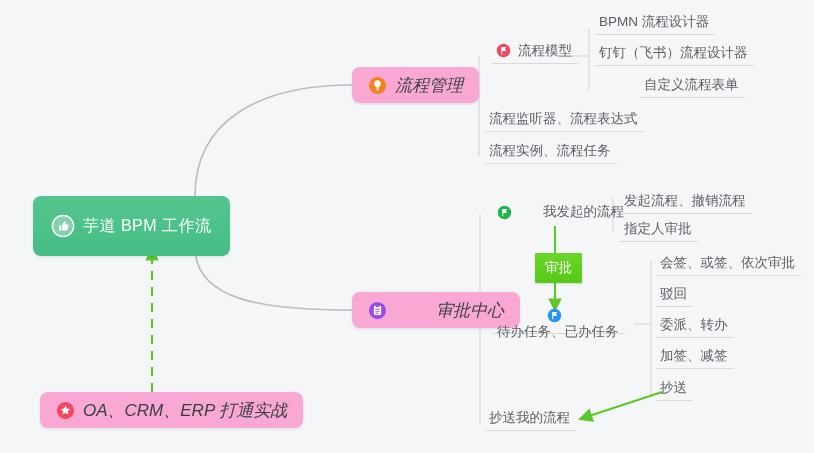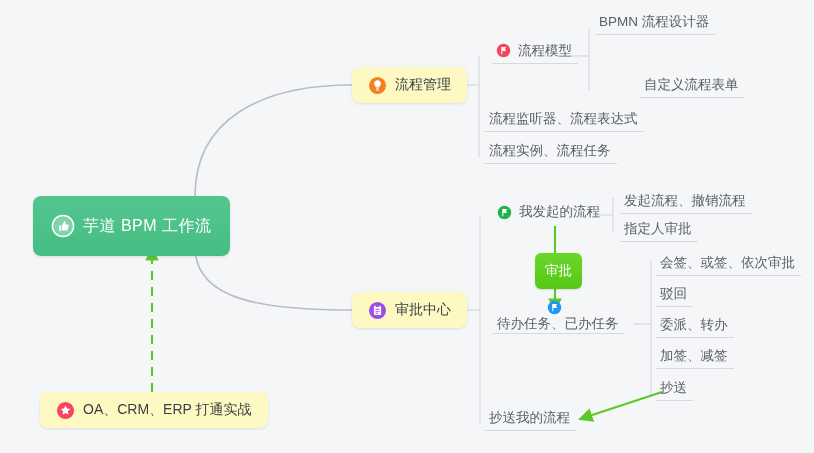--- a/index.html
+++ b/index.html
@@ -24,65 +24,65 @@
     pointer-events: none;
   }
 
   
   .node {
     position: absolute;
     box-sizing: border-box;
     display: flex;
     align-items: center;
     white-space: nowrap;
-    justify-content: flex-end;
   }
 
   
   .root-node {
     background: #4cc38a;
     background: linear-gradient(180deg,#53c68e 0%,#46bd84 100%);
     border-radius: 8px;
     padding: 16px 18px;
     height: 60px;
     color: #ffffff;
     font-size: 16px;
     box-shadow: 0 1px 3px rgba(0,0,0,0.10);
   }
   .root-node .label { letter-spacing: 0.5px; }
 
   
   .card-node {
-    background: #fef9c3;
+    background: #f9a8d4;
     border-radius: 8px;
     padding: 0 16px;
     height: 36px;
     color: #3c4043;
-    font-size: 14px;
+    font-size: 17px;
     box-shadow: 0 1px 3px rgba(0,0,0,0.10);
+    font-style: italic;
   }
 
   
   .leaf-node {
     color: #5c6066;
     font-size: 13.5px;
     height: 26px;
     border-bottom: 1px solid #d7d9dc;
     padding: 0 6px 0 4px;
   }
   .leaf-node.no-rule { border-bottom: none; }
 
   
   .tag-node {
     background: #5fd020;
     background: linear-gradient(180deg,#6ad62b 0%,#56c915 100%);
-    border-radius: 6px;
+    border-radius: 1px;
     color: #ffffff;
     font-size: 13.5px;
-    height: 36px;
+    height: 30px;
     padding: 0 10px;
     justify-content: center;
     box-shadow: 0 1px 2px rgba(0,0,0,0.12);
   }
 
   
   .icon {
     display: inline-flex;
     align-items: center;
     justify-content: center;
@@ -165,49 +165,52 @@
         <path d="M5.6 4.2v7.8h1.1V8.6h4.1L9.6 6.4l1.2-2.2H5.6z" fill="#ffffff"></path>
       </svg>
     </span>
     <span>流程模型</span>
   </div>
 
   <div class="node leaf-node" style="left:595px; top:9px;">
     <span>BPMN 流程设计器</span>
   </div>
 
+  <div class="node leaf-node" style="left:595px; top:40px;">
+    <span>钉钉（飞书）流程设计器</span>
+  </div>
 
   <div class="node leaf-node" style="left:595px; top:72px;margin-left:45px;">
     <span>自定义流程表单</span>
   </div>
 
   <div class="node leaf-node" style="left:485px; top:106px;">
     <span>流程监听器、流程表达式</span>
   </div>
 
   <div class="node leaf-node" style="left:485px; top:138px;">
     <span>流程实例、流程任务</span>
   </div>
 
-  <div class="node card-node" style="left:352px; top:292px;">
+  <div class="node card-node" style="left:352px; top:292px;gap:41px;">
     <span class="icon">
       <svg width="19" height="19" viewBox="0 0 20 20">
         <circle cx="10" cy="10" r="9" fill="#9b4dea"></circle>
         <rect x="6.2" y="5.2" width="7.6" height="9.6" rx="1.2" fill="#ffffff"></rect>
         <rect x="8.2" y="4.1" width="3.6" height="2.1" rx="0.8" fill="#ffffff"></rect>
         <rect x="8.2" y="4.1" width="3.6" height="2.1" rx="0.8" fill="#9b4dea"></rect>
         <rect x="7.6" y="8.2" width="4.8" height="1" rx="0.5" fill="#9b4dea"></rect>
         <rect x="7.6" y="10.4" width="4.8" height="1" rx="0.5" fill="#9b4dea"></rect>
         <rect x="7.6" y="12.4" width="3.2" height="1" rx="0.5" fill="#9b4dea"></rect>
       </svg>
     </span>
     <span>审批中心</span>
   </div>
 
-  <div class="node leaf-node no-rule" style="left:493px; top:199px;">
+  <div class="node leaf-node no-rule" style="left:493px; top:199px;gap:24px;">
     <span class="icon icon-sm">
       <svg width="15" height="15" viewBox="0 0 16 16">
         <circle cx="8" cy="8" r="7.2" fill="#22b24c"></circle>
         <path d="M5.6 4.2v7.8h1.1V8.6h4.1L9.6 6.4l1.2-2.2H5.6z" fill="#ffffff"></path>
       </svg>
     </span>
     <span>我发起的流程</span>
   </div>
 
   <div class="node leaf-node" style="left:620px; top:188px;">

